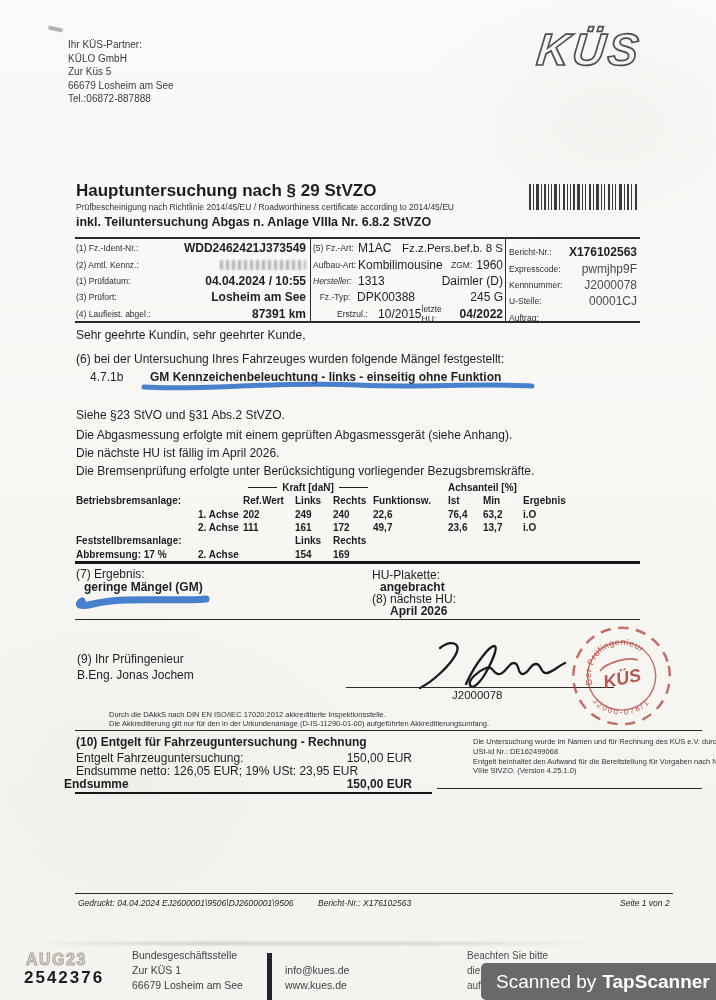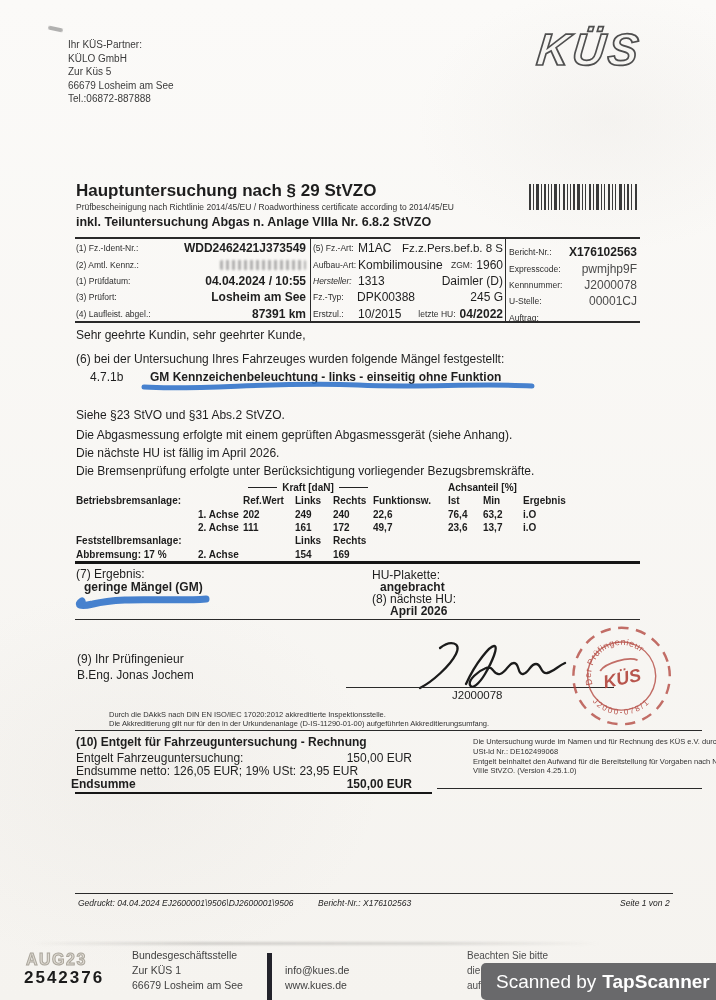--- a/index.html
+++ b/index.html
@@ -173,27 +173,27 @@
         <span class="f8" style="margin-right:4px;">ZGM:</span>
       <span class="f12">1960</span>
     </div>
     <div class="vrow">
       <span class="f8" style="width:45px;font-style:italic;">Hersteller:</span>
       <span class="f12">1313</span>
       <span class="sp"></span>
         <span class="f12">Daimler (D)</span>
     </div>
     <div class="vrow">
-      <span class="f8" style="width:44px;">Fz.-Typ:</span>
+      <span class="f8" style="width:44px;text-align:center;">Fz.-Typ:</span>
       <span class="f12">DPK00388</span>
       <span class="sp"></span>
         <span class="f12">245 G</span>
     </div>
     <div class="vrow">
-      <span class="f8" style="width:45px;">Erstzul.:</span>
+      <span class="f8" style="width:45px;margin-left:24px;">Erstzul.:</span>
       <span class="f12">10/2015</span>
       <span class="sp"></span>
         <span class="f8" style="margin-right:4px;">letzte HU:</span>
       <span class="f12 b">04/2022</span>
     </div>
   </div>
 
   <div class="vcol" style="left:509px;top:244px;width:128px;">
     <div class="vrow">
       <span class="f8">Bericht-Nr.:</span>
@@ -346,21 +346,21 @@
   </div>
 
   <div class="t f7" style="left:76px;top:710px;">Durch die DAkkS nach DIN EN ISO/IEC 17020:2012 akkreditierte Inspektionsstelle.</div>
   <div class="t f7" style="left:76px;top:719px;">Die Akkreditierung gilt nur für den in der Urkundenanlage (D-IS-11290-01-00) aufgeführten Akkreditierungsumfang.</div>
 
   <div class="rule" style="left:75px;top:730px;width:627px;height:1.4px;"></div>
   <div class="t f12 b" style="left:76px;top:735px;">(10) Entgelt für Fahrzeuguntersuchung - Rechnung</div>
   <div class="t f12" style="left:76px;top:751px;">Entgelt Fahrzeuguntersuchung:</div>
   <div class="t f12" style="right:304px;top:751px;">150,00 EUR</div>
   <div class="t f12" style="left:76px;top:764px;">Endsumme netto: 126,05 EUR; 19% USt: 23,95 EUR</div>
-  <div class="t f12 b" style="left:71px;top:777px;">Endsumme</div>
+  <div class="t f12 b" style="left:64px;top:777px;">Endsumme</div>
   <div class="t f12 b" style="right:304px;top:777px;">150,00 EUR</div>
   <div class="rule" style="left:75px;top:792px;width:357px;height:2px;background:#161616;"></div>
 
   <div class="t f7" style="left:440px;top:737px;">Die Untersuchung wurde im Namen und für Rechnung des KÜS e.V. durchgeführt.</div>
   <div class="t f7" style="left:440px;top:747px;">USt-Id Nr.: DE162499068</div>
   <div class="t f7" style="left:440px;top:757px;">Entgelt beinhaltet den Aufwand für die Bereitstellung für Vorgaben nach Nr. 1 Anlage</div>
   <div class="t f7" style="left:440px;top:766px;">VIIIe StVZO. (Version 4.25.1.0)</div>
   <div class="rule" style="left:437px;top:788px;width:265px;height:1.2px;"></div>
 
   <div class="rule" style="left:75px;top:893px;width:598px;height:1.2px;"></div>

